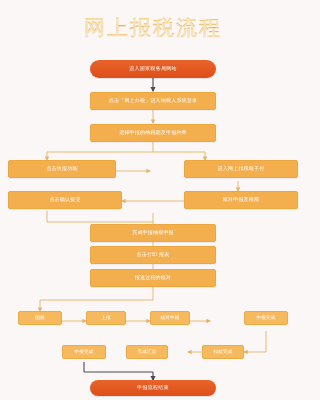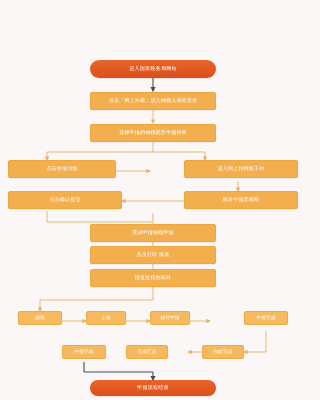--- a/index.html
+++ b/index.html
@@ -61,20 +61,21 @@
     border-radius:2px;
     font-size:4.6px;
     letter-spacing:.2px;
   }
 </style>
 </head>
 <body>
 
 <div id="canvas">
 
+  <div class="title">网上报税流程</div>
 
   <svg class="wires" viewBox="0 0 306 400" xmlns="http://www.w3.org/2000/svg">
     <defs>
       <marker id="ar" markerWidth="5" markerHeight="5" refX="4" refY="2.5" orient="auto">
         <path d="M0,0 L5,2.5 L0,5 z" fill="#e7b169"></path>
       </marker>
       <marker id="ard" markerWidth="5" markerHeight="5" refX="4" refY="2.5" orient="auto">
         <path d="M0,0 L5,2.5 L0,5 z" fill="#4a4a52"></path>
       </marker>
     </defs>

